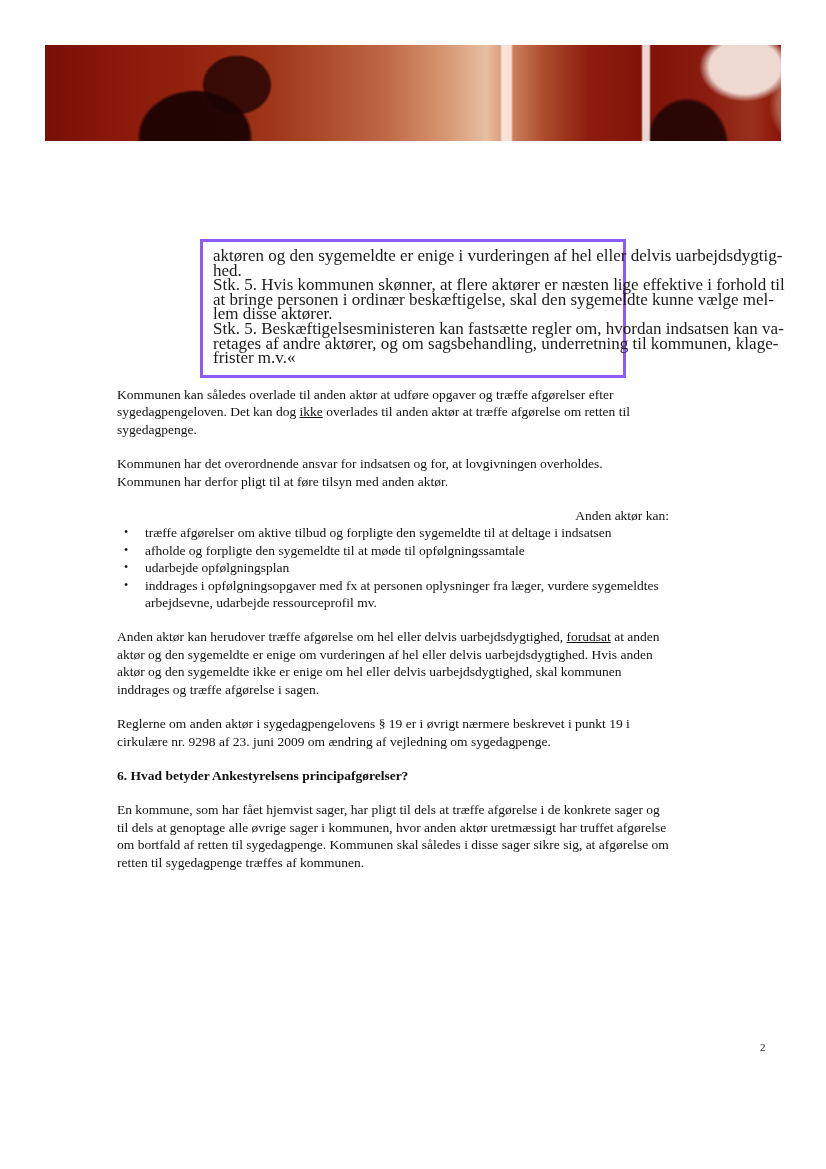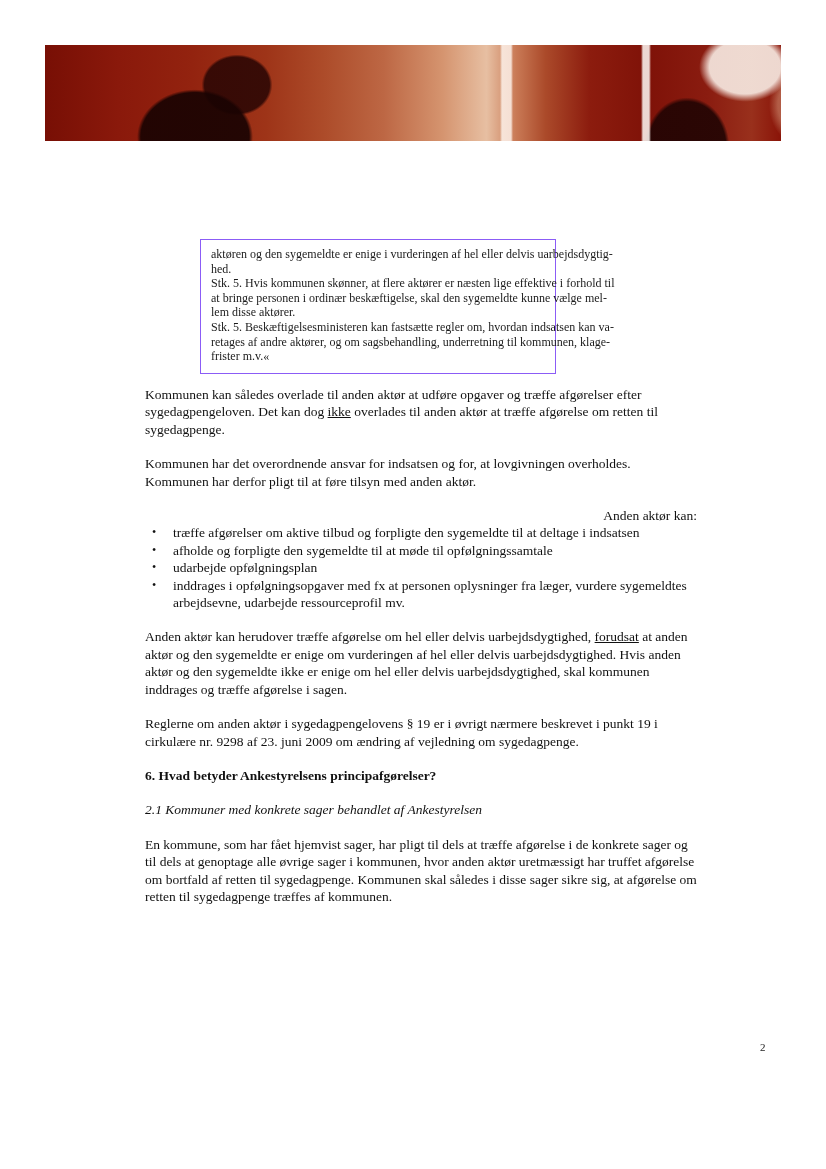--- a/index.html
+++ b/index.html
@@ -39,40 +39,39 @@
         #780f05 0%, #8a190b 10%, #93230f 20%, #9e3418 30%,
         #ad4c2a 38%, #bd6744 46%, #d5946f 54%, #e7bfa2 60%,
         #c97a56 64%, #ab4a2a 68%, #8c1c0e 74%, #7f1208 82%,
         #8a1c10 90%, #99301c 96%, var(--banner-base, #8a1408) 100%);
   }
 
   
   .quote-box{
     position:absolute;
     left:200px; top:239px;
-    width:356px;
+    width:426px;
     box-sizing:border-box;
-    border:1px solid #8b5cf6;
+    border:3px solid #8b5cf6;
     padding:7px 10px 9px 10px;
-    font-size:12px;
+    font-size:17px;
     line-height:14.6px;
     color:#1b1b1b;
   }
   .quote-line{white-space:nowrap;}
 
   
   .content{
     position:absolute;
     left:117px; top:386px;
     width:552px;
     font-size:13.5px;
     line-height:17.4px;
     color:#111111;
     text-align:left;
-    margin-left:28px;
   }
   .content p{margin:0 0 17px 0;}
   .content p.tight{margin:0;text-align:right;}
   .u{text-decoration:underline;}
   .bullets{
     margin:0 0 17px 0;
     padding:0;
     list-style:none;
   }
   .bullets li{
@@ -133,21 +132,20 @@
       <li>udarbejde opfølgningsplan</li>
       <li>inddrages i opfølgningsopgaver med fx at personen oplysninger fra læger, vurdere sygemeldtes arbejdsevne, udarbejde ressourceprofil mv.</li>
     </ul>
 
     <p><span>Anden aktør kan herudover træffe afgørelse om hel eller delvis uarbejdsdygtighed, </span><span class="u">forudsat</span><span> at anden aktør og den sygemeldte er enige om vurderingen af hel eller delvis uarbejdsdygtighed. Hvis anden aktør og den sygemeldte ikke er enige om hel eller delvis uarbejdsdygtighed, skal kommunen inddrages og træffe afgørelse i sagen.</span></p>
 
     <p>Reglerne om anden aktør i sygedagpengelovens § 19 er i øvrigt nærmere beskrevet i punkt 19 i cirkulære nr. 9298 af 23. juni 2009 om ændring af vejledning om sygedagpenge.</p>
 
     <p class="h2">6. Hvad betyder Ankestyrelsens principafgørelser?</p>
 
-    <p class="h21">2.1 Kommuner med konkrete sager behandlet af Ankestyrelsen</p>
 
     <p>En kommune, som har fået hjemvist sager, har pligt til dels at træffe afgørelse i de konkrete sager og til dels at genoptage alle øvrige sager i kommunen, hvor anden aktør uretmæssigt har truffet afgørelse om bortfald af retten til sygedagpenge. Kommunen skal således i disse sager sikre sig, at afgørelse om retten til sygedagpenge træffes af kommunen.</p>
 
   </div>
 
   <div class="page-number">2</div>
 
 </div>
 
 </body></html>

